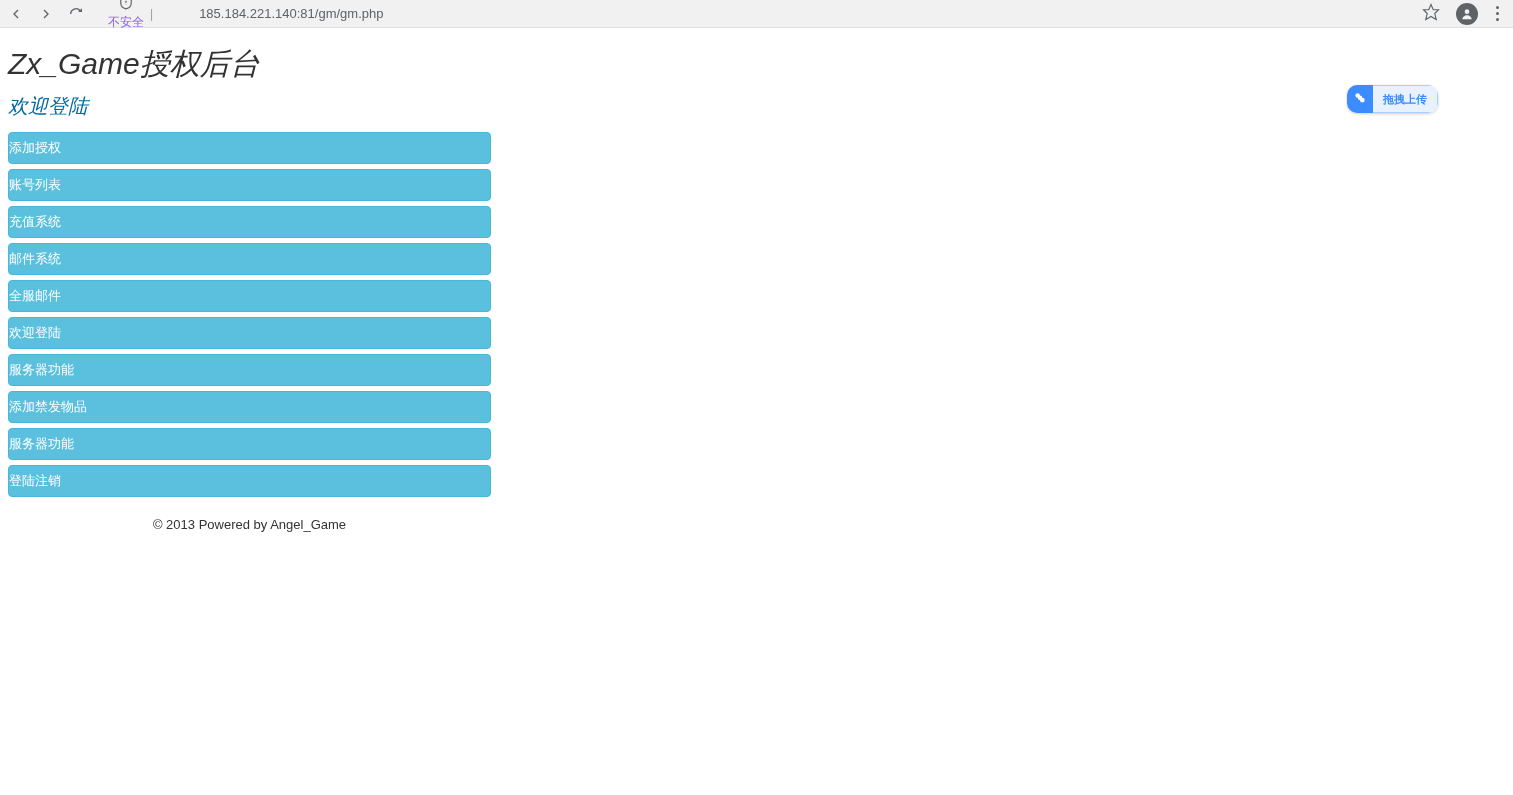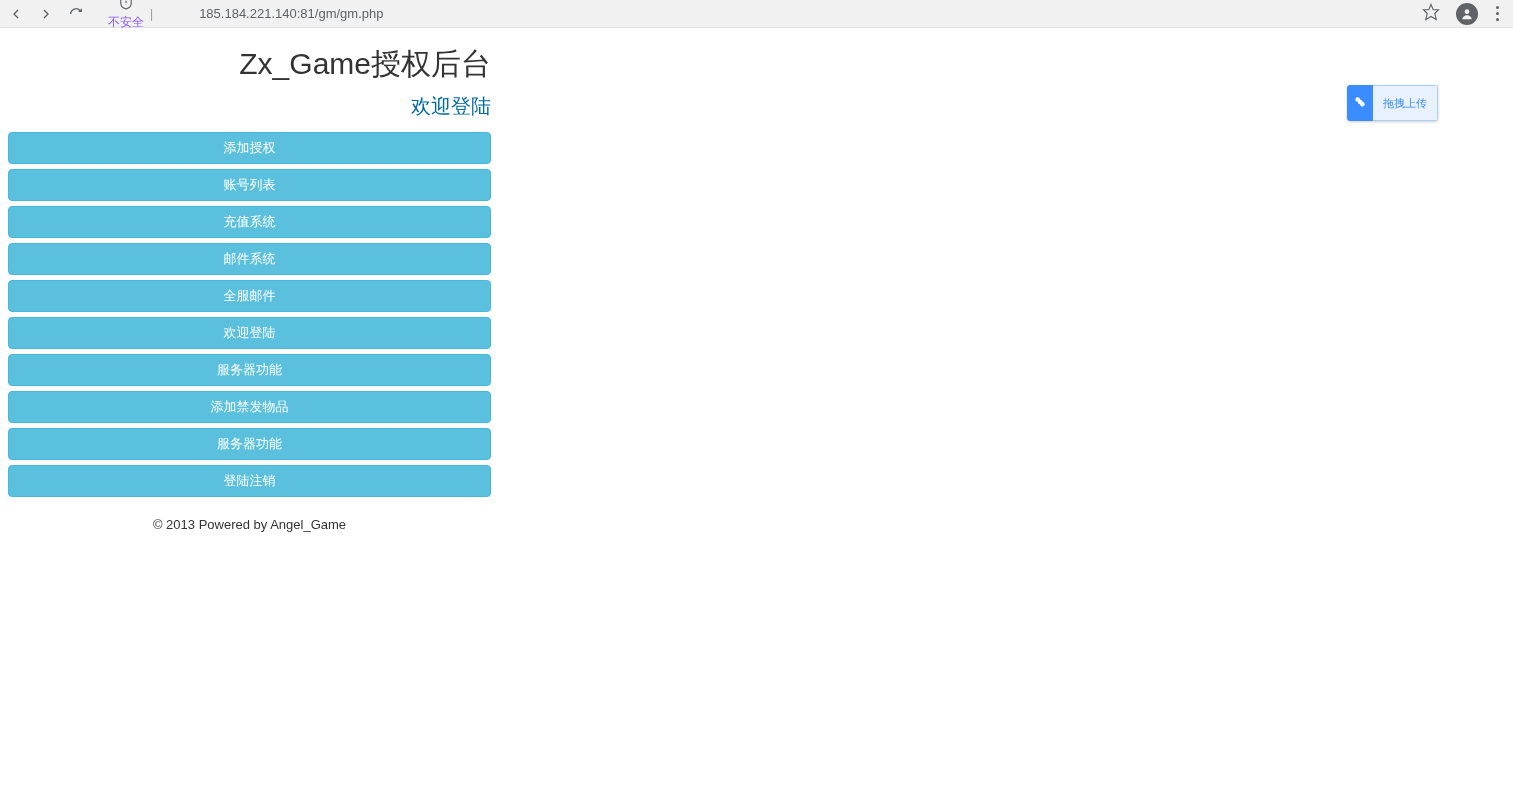--- a/index.html
+++ b/index.html
@@ -98,21 +98,22 @@
       width: 3px;
       height: 3px;
       background: #5f6368;
       border-radius: 50%;
     }
     .page-content {
       padding: 10px 8px;
     }
     .header-area {
       width: 483px;
-      text-align: right;
+      text-align: left;
+      font-style: italic;
     }
     .page-title {
       font-size: 30px;
       font-weight: normal;
       color: #333;
       margin-top: 6px;
       margin-bottom: 8px;
     }
     .welcome-text {
       font-size: 20px;
@@ -124,41 +125,42 @@
     }
     .menu-button {
       display: block;
       width: 100%;
       background: #5bc0de;
       color: #ffffff;
       border: 1px solid #46b8da;
       border-radius: 4px;
       padding: 6px 0;
       font-size: 13px;
-      text-align: center;
+      text-align: left;
       margin-bottom: 5px;
       cursor: pointer;
     }
     .footer-text {
       width: 483px;
       text-align: center;
       font-size: 13px;
       color: #333;
       margin-top: 20px;
     }
     .upload-widget {
       position: fixed;
       right: 75px;
       top: 85px;
       display: flex;
       align-items: center;
-      height: 36px;
-      border-radius: 3px;
+      height: 28px;
+      border-radius: 10px;
       overflow: hidden;
       box-shadow: 0 1px 3px rgba(0,0,0,0.2);
+      font-weight: bold;
     }
     .upload-icon-part {
       background: #3b8cff;
       width: 26px;
       height: 100%;
       display: flex;
       align-items: center;
       justify-content: center;
     }
     .upload-icon-part svg {

